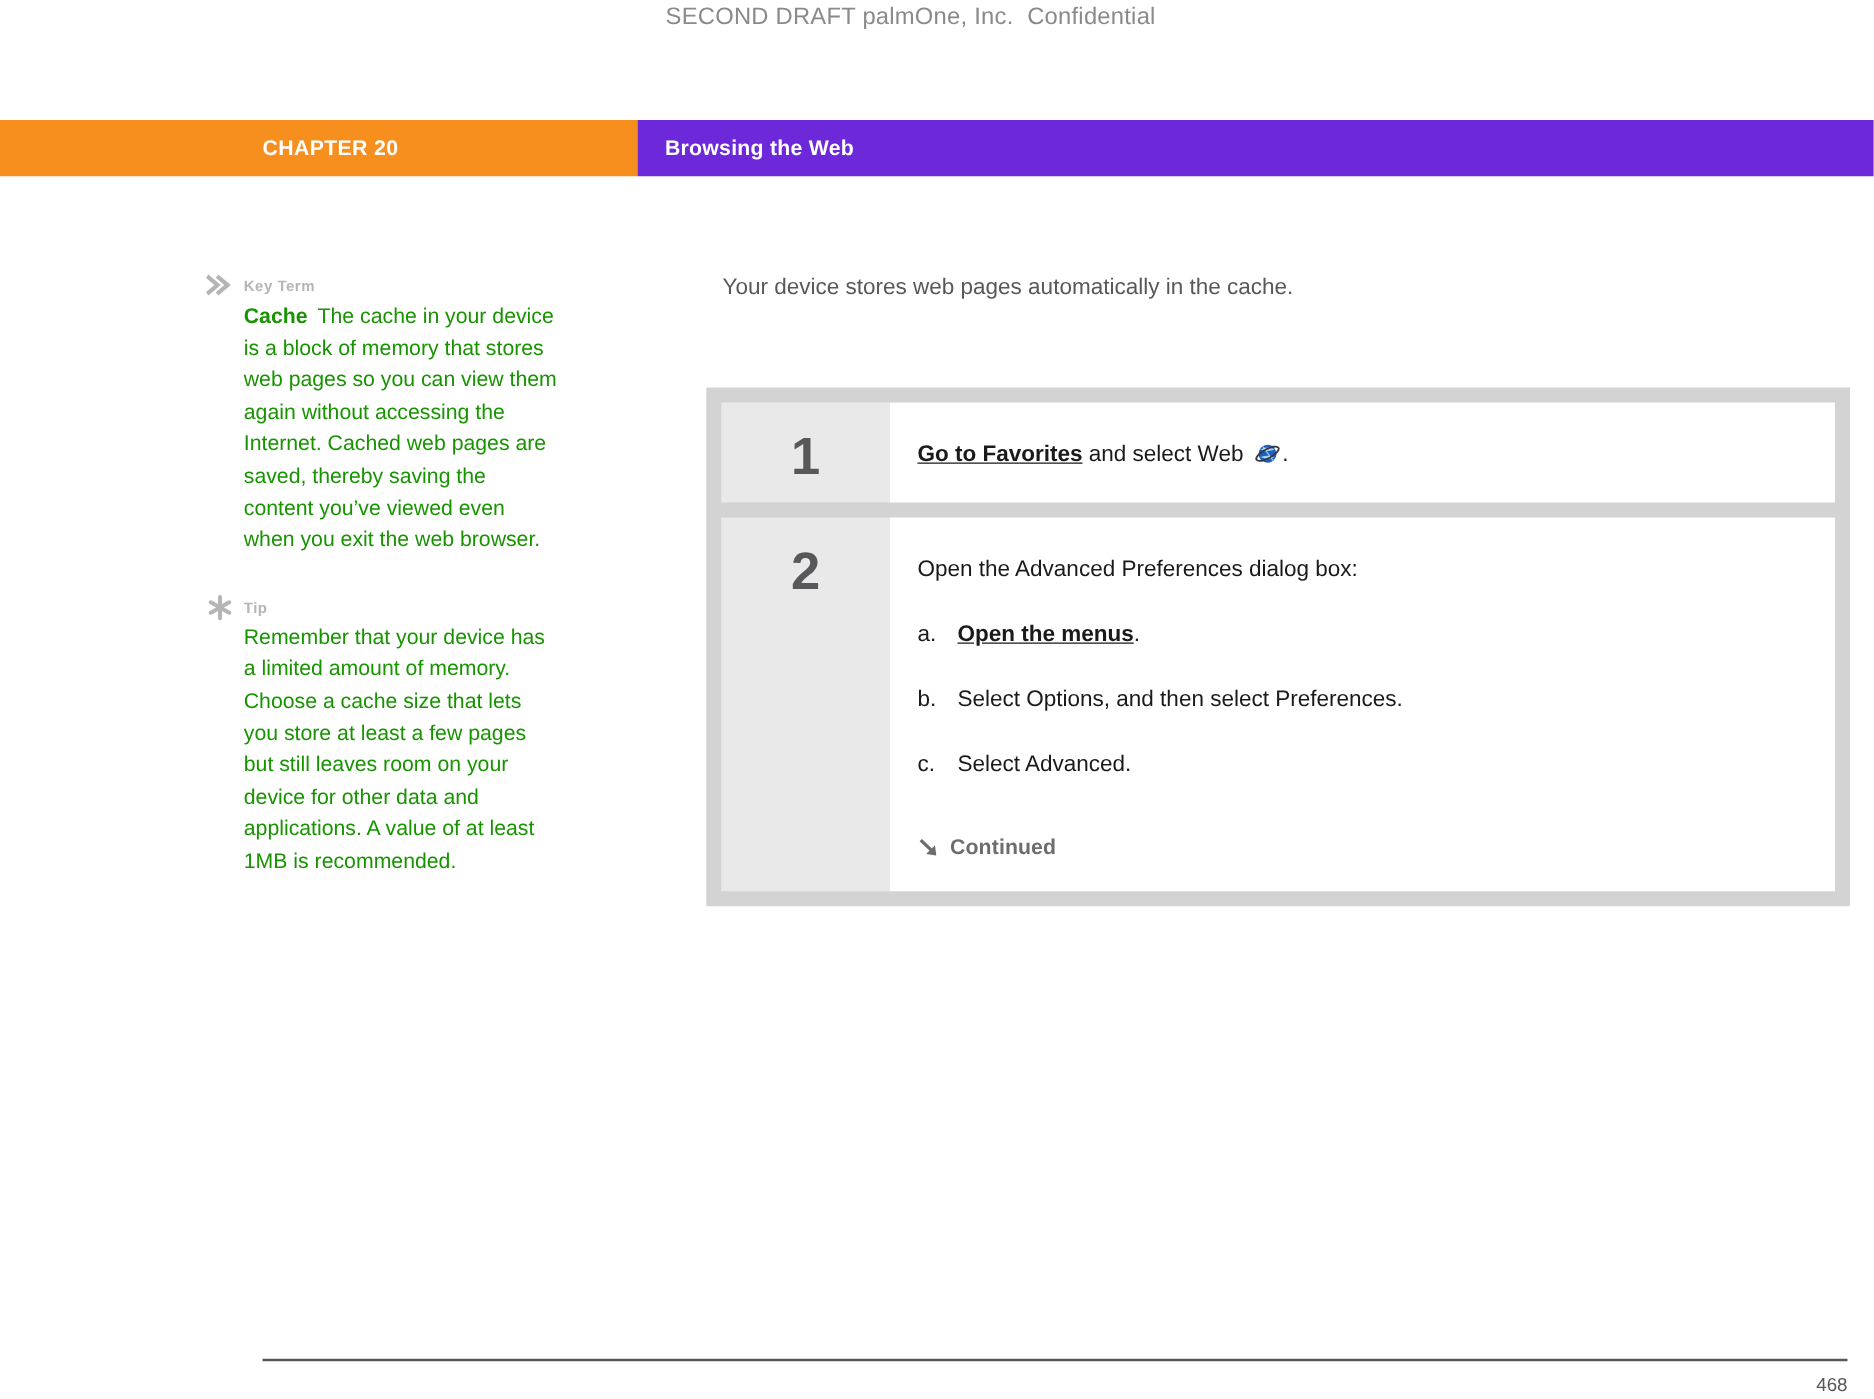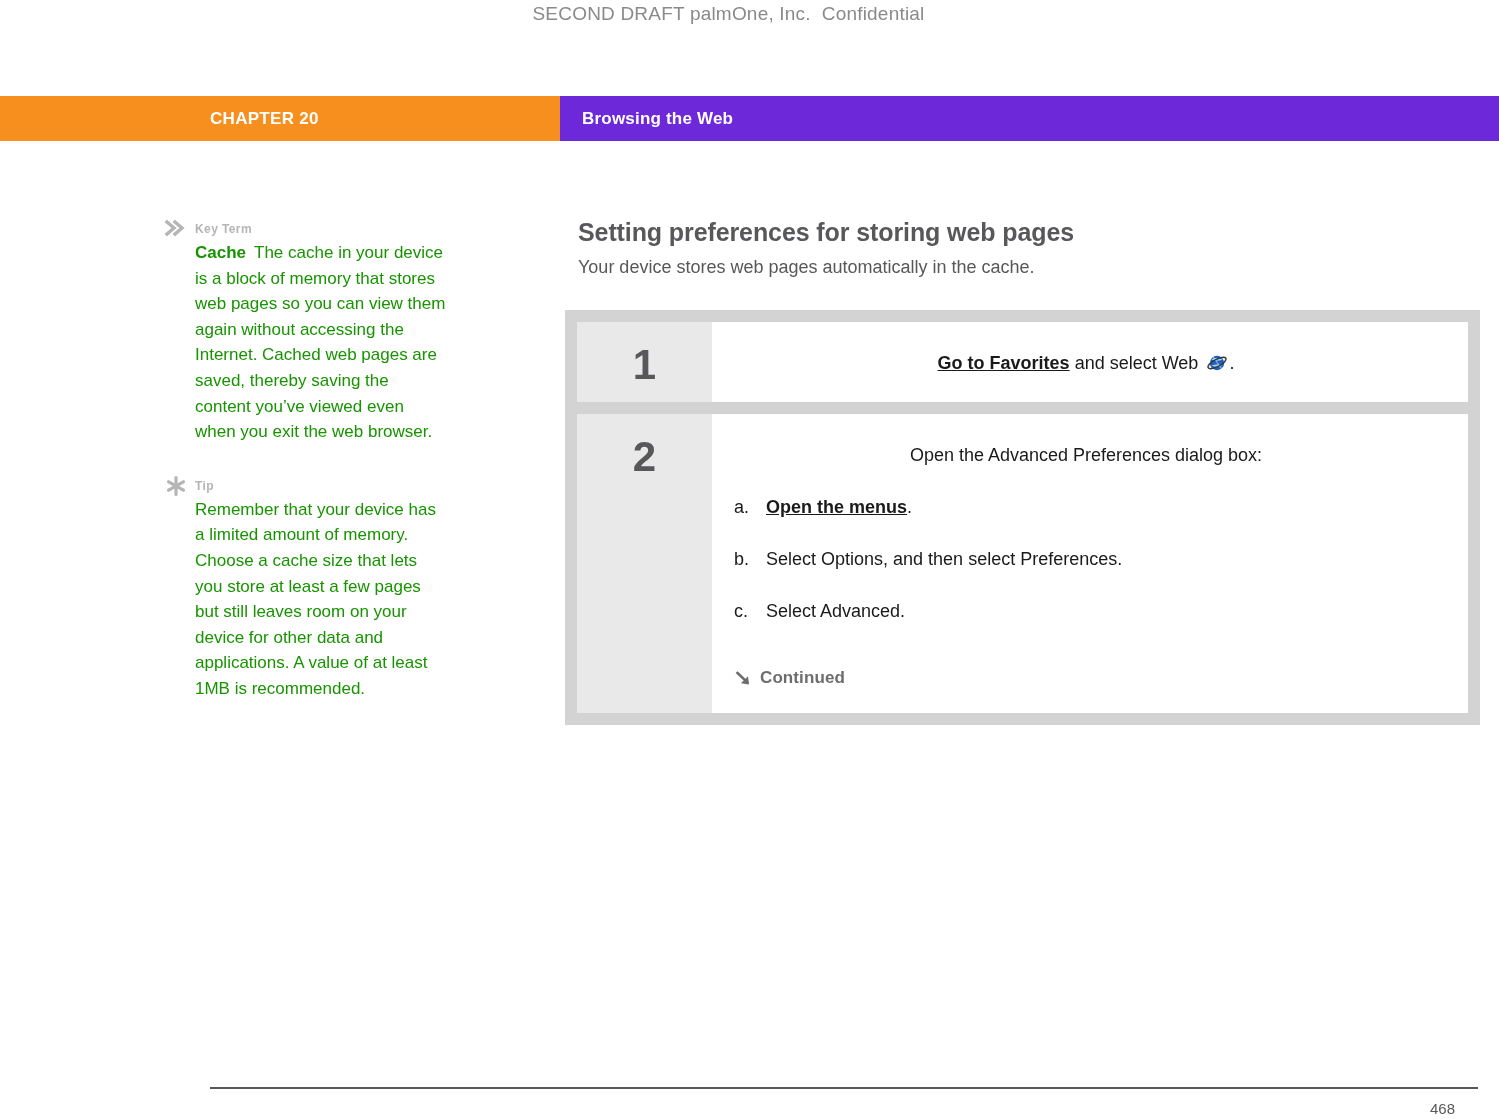--- a/index.html
+++ b/index.html
@@ -34,21 +34,21 @@
   
   .chapter-bar {
     position: absolute;
     top: 96px;
     left: 0;
     width: 1499px;
     height: 45px;
     display: flex;
   }
   .chapter-bar .orange {
-    width: 560px;
+    width: 510px;
     background: #f78f1e;
     display: flex;
     align-items: center;
   }
   .chapter-bar .gray {
     flex: 1;
     background: #6d28d9;
     display: flex;
     align-items: center;
   }
@@ -159,21 +159,21 @@
   }
   .step-content {
     flex: 1;
     background: #ffffff;
     padding: 28px 30px 22px 22px;
     margin-right: 12px;
     color: #1a1a1a;
     font-size: 18px;
     line-height: 26px;
   }
-  .step-content p { margin: 0; text-align: center; }
+  .step-content p { margin: 0; }
   .step-content .sub-item {
     display: flex;
     margin-top: 26px;
   }
   .sub-letter {
     width: 32px;
     flex: 0 0 32px;
   }
   .bold-ul {
     font-weight: bold;
@@ -217,21 +217,21 @@
     color: #58585a;
     font-weight: bold;
     font-size: 23px;
     margin-top: 36px;
   }
   .footer-right {
     position: absolute;
     left: 1430px;
     top: 1100px;
     width: 48px;
-    text-align: left;
+    text-align: right;
     color: #58585a;
     font-size: 15px;
   }
 </style>
 </head>
 <body>
 
 <div class="draft-header">SECOND DRAFT palmOne, Inc.  Confidential</div>
 
 <div class="chapter-bar">
@@ -270,21 +270,20 @@
         </svg>
       </span>
       <span class="side-head-label">Tip</span>
     </div>
     <div class="side-body">Remember that your device has a limited amount of memory. Choose a cache size that lets you store at least a few pages but still leaves room on your device for other data and applications. A value of at least 1MB is recommended.</div>
   </div>
 
 </div>
 
 <div class="main">
-  <h1 class="main-heading">Setting preferences for storing web pages</h1>
   <p class="main-sub">Your device stores web pages automatically in the cache.</p>
 </div>
 
 <div class="steps-panel">
 
   <div class="step-row">
     <div class="step-num-cell">
       <span class="step-num">1</span>
     </div>
     <div class="step-content">

